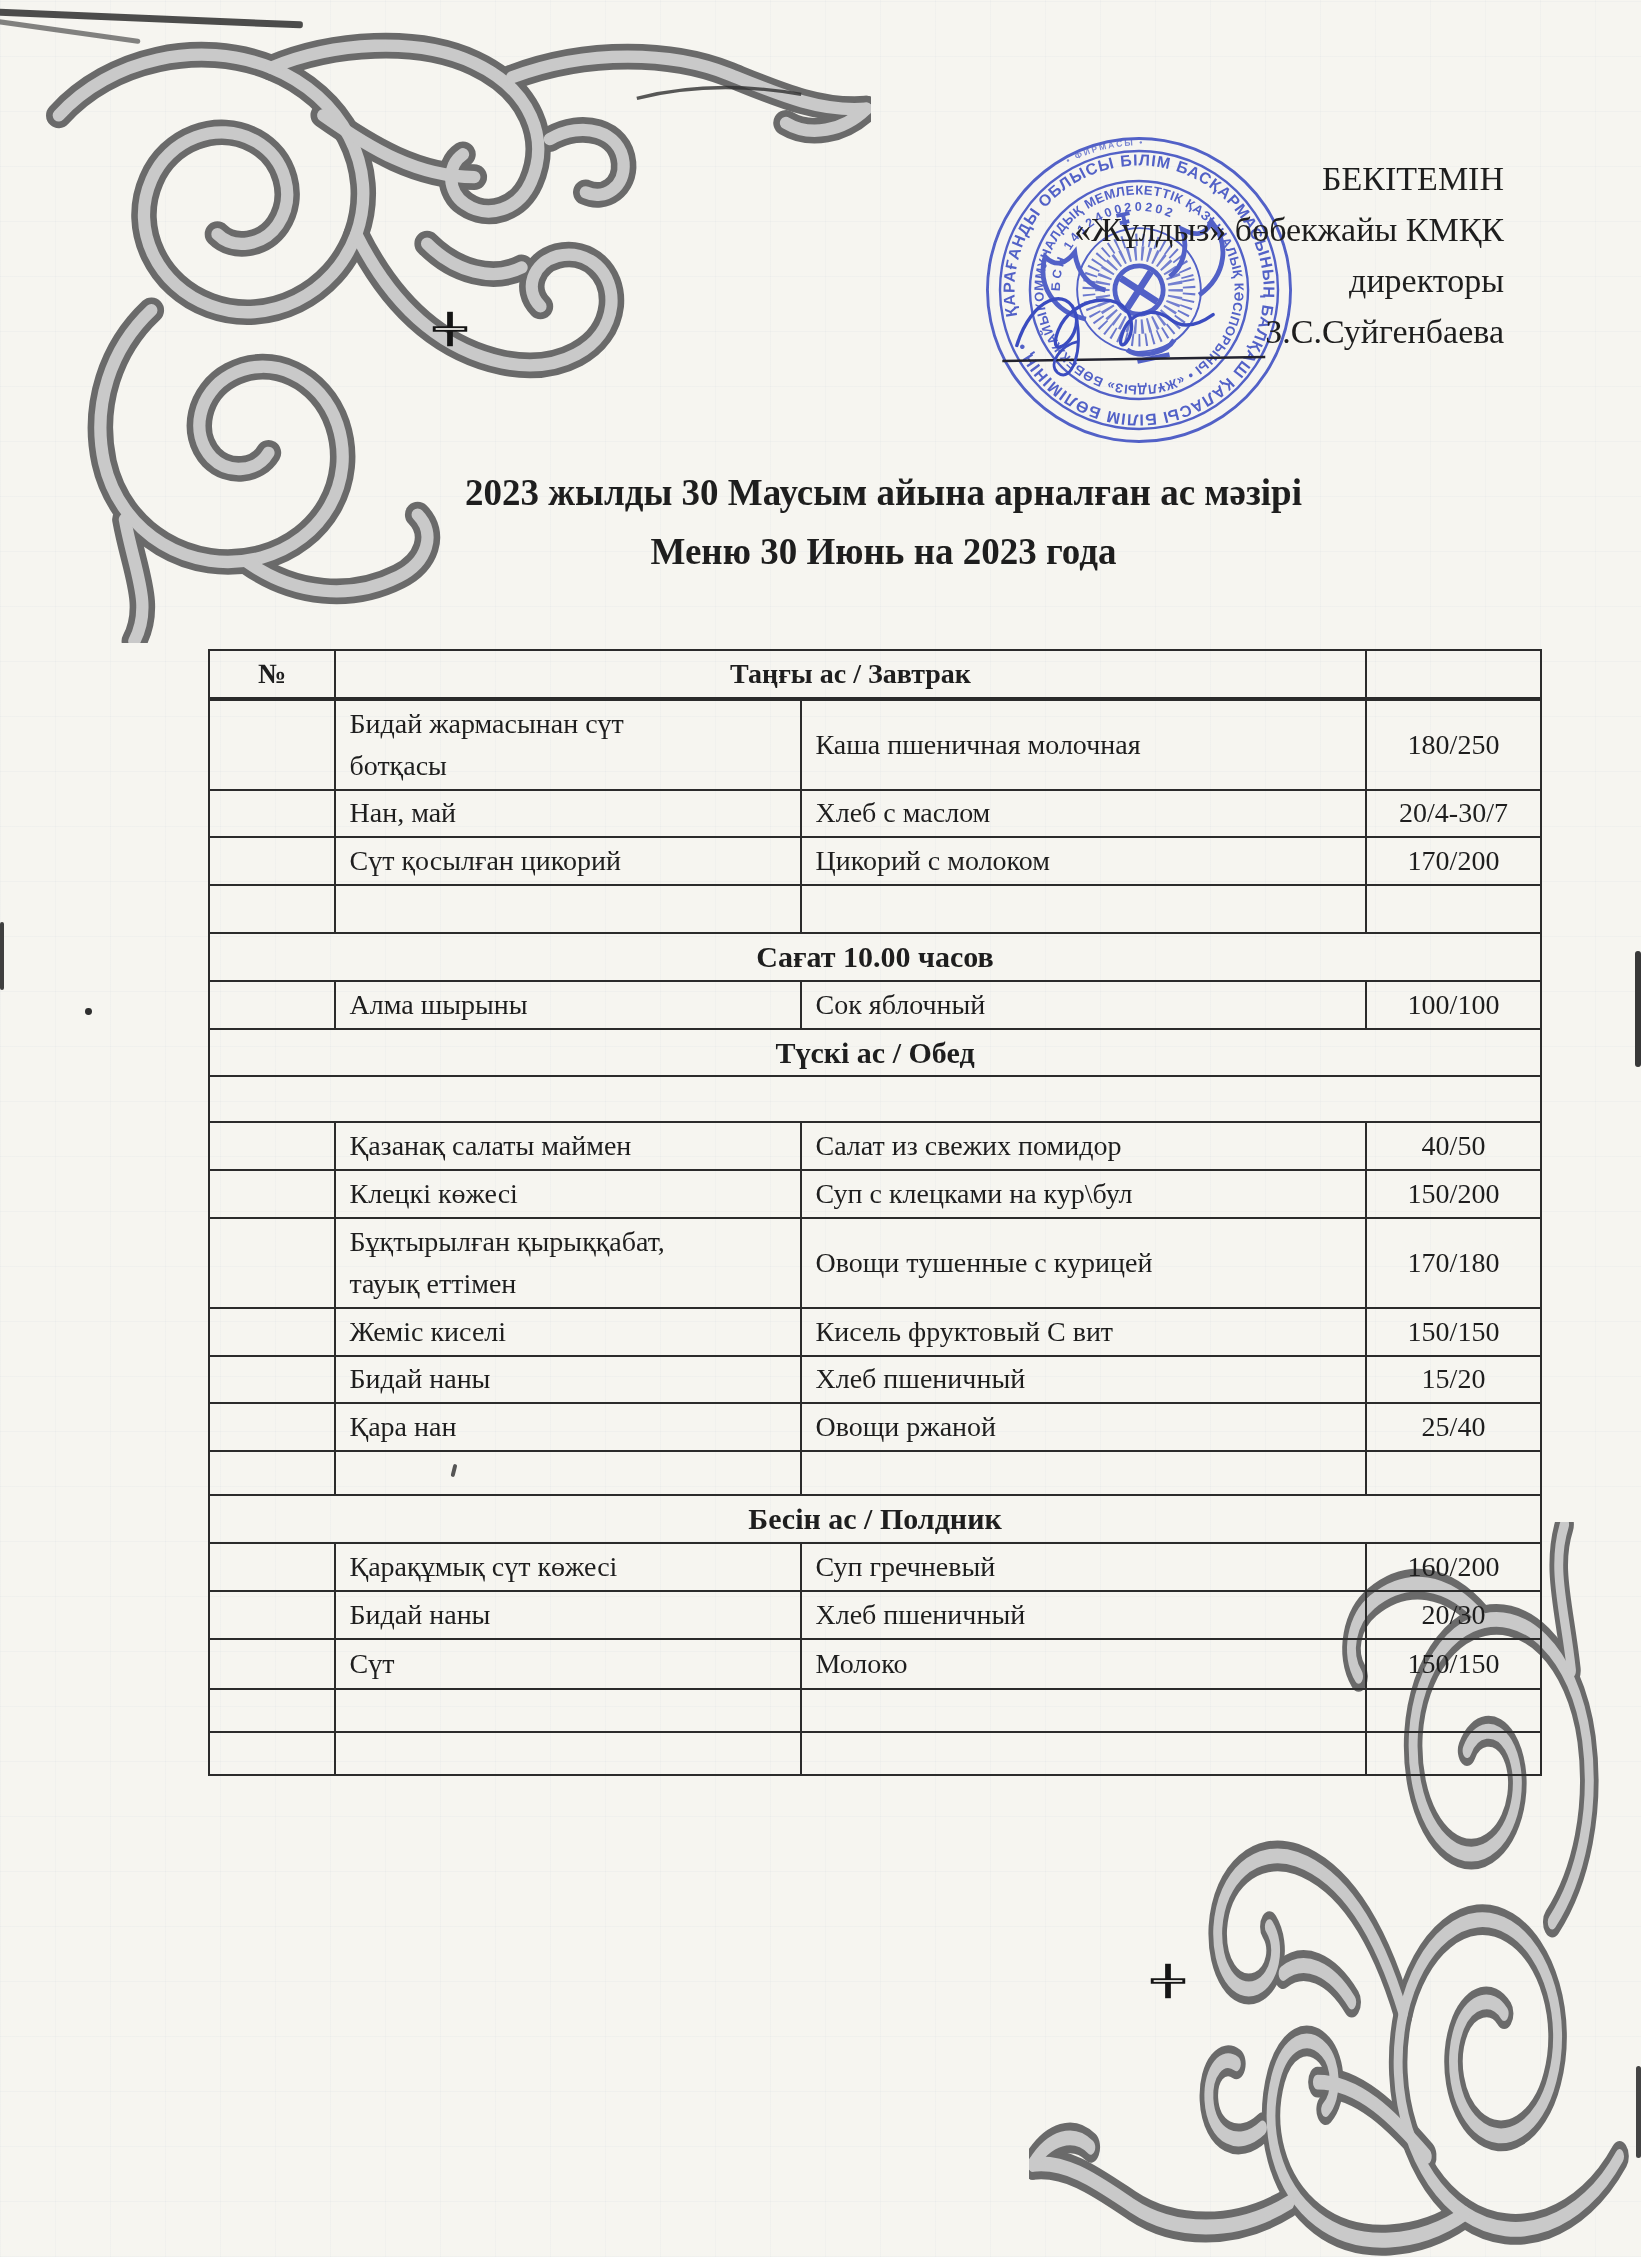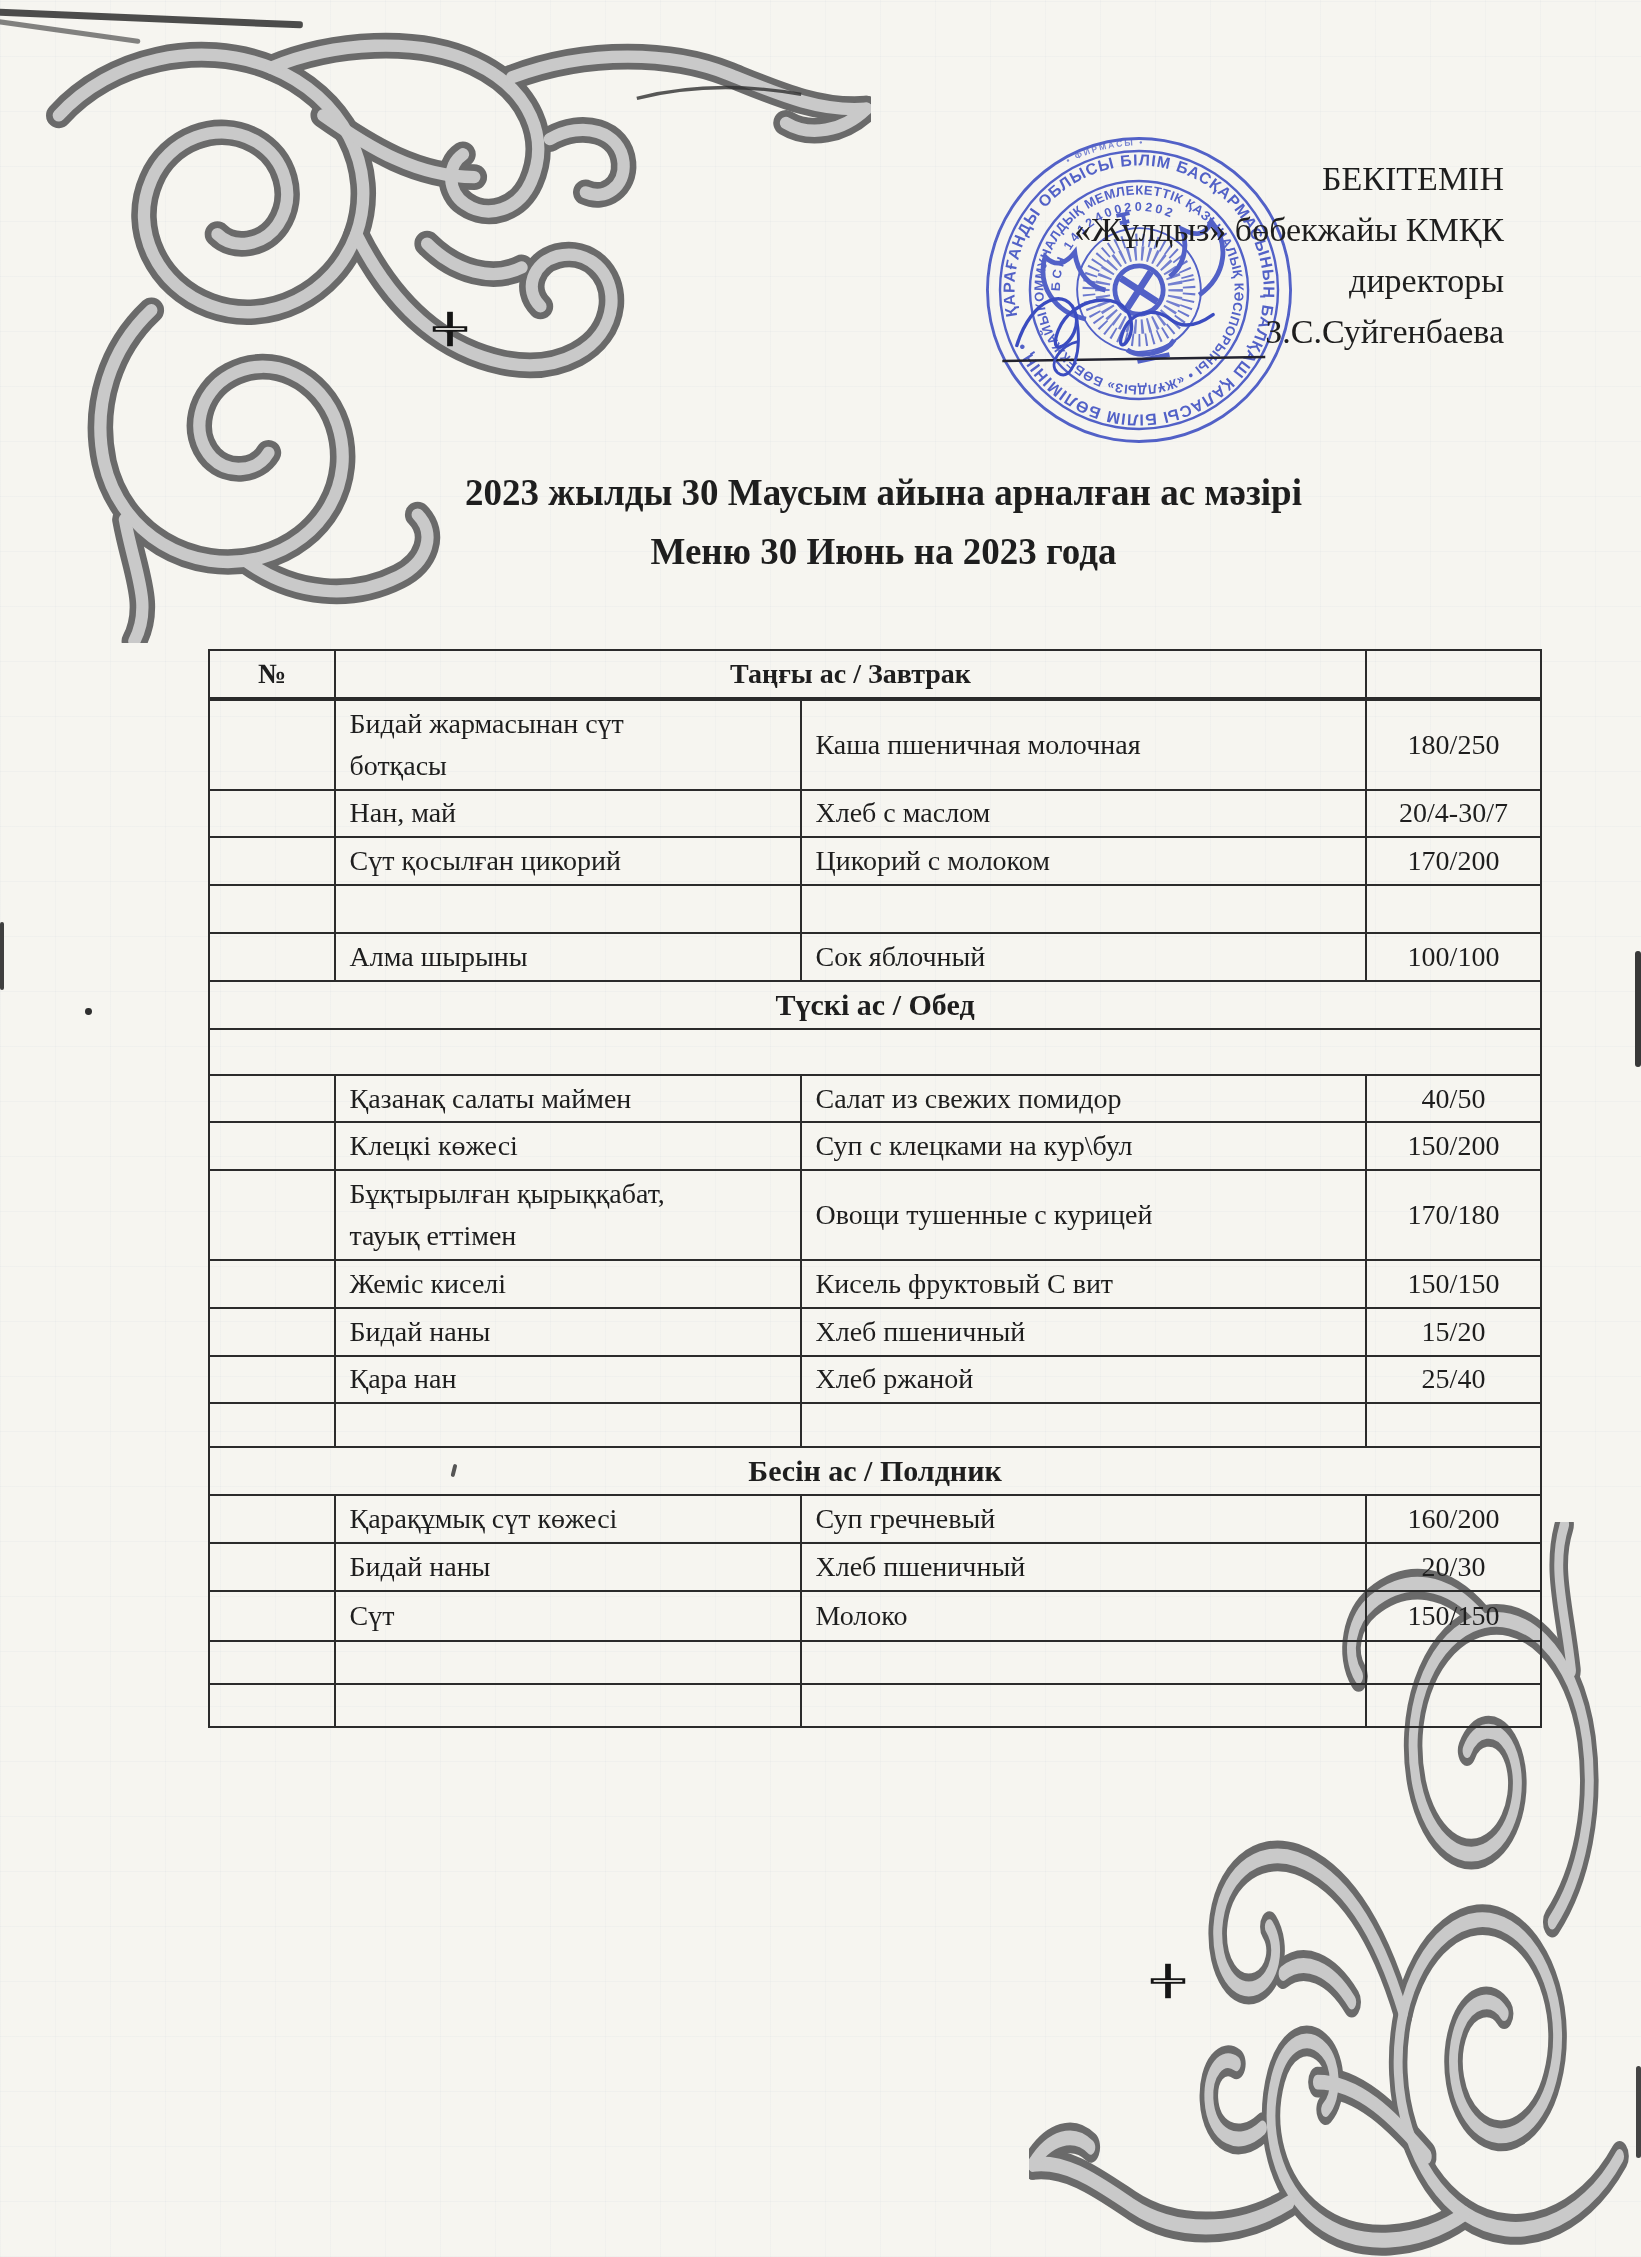--- a/index.html
+++ b/index.html
@@ -237,20 +237,23 @@
           <td class="c-kk">Сүт қосылған цикорий</td>
           <td class="c-ru">Цикорий с молоком</td>
           <td class="c-portion">170/200</td>
         </tr>
         <tr style="height: 48px;">
           <td class="c-num"></td>
           <td class="c-kk"></td>
           <td class="c-ru"></td>
           <td class="c-portion"></td>
         </tr>
+        <tr style="height: 41px;">
+          <td class="c-section" colspan="4">Сағат 10.00 часов</td>
+        </tr>
         <tr style="height: 36px;">
           <td class="c-num"></td>
           <td class="c-kk">Алма шырыны</td>
           <td class="c-ru">Сок яблочный</td>
           <td class="c-portion">100/100</td>
         </tr>
         <tr style="height: 46px;">
           <td class="c-section" colspan="4">Түскі ас / Обед</td>
         </tr>
         <tr style="height: 46px;">
@@ -283,21 +286,21 @@
         </tr>
         <tr style="height: 45px;">
           <td class="c-num"></td>
           <td class="c-kk">Бидай наны</td>
           <td class="c-ru">Хлеб пшеничный</td>
           <td class="c-portion">15/20</td>
         </tr>
         <tr style="height: 42px;">
           <td class="c-num"></td>
           <td class="c-kk">Қара нан</td>
-          <td class="c-ru">Хлеб ржаной</td>
+          <td class="c-ru">Овощи ржаной</td>
           <td class="c-portion">25/40</td>
         </tr>
         <tr style="height: 44px;">
           <td class="c-num"></td>
           <td class="c-kk"></td>
           <td class="c-ru"></td>
           <td class="c-portion"></td>
         </tr>
         <tr style="height: 45px;">
           <td class="c-section" colspan="4">Бесін ас / Полдник</td>

